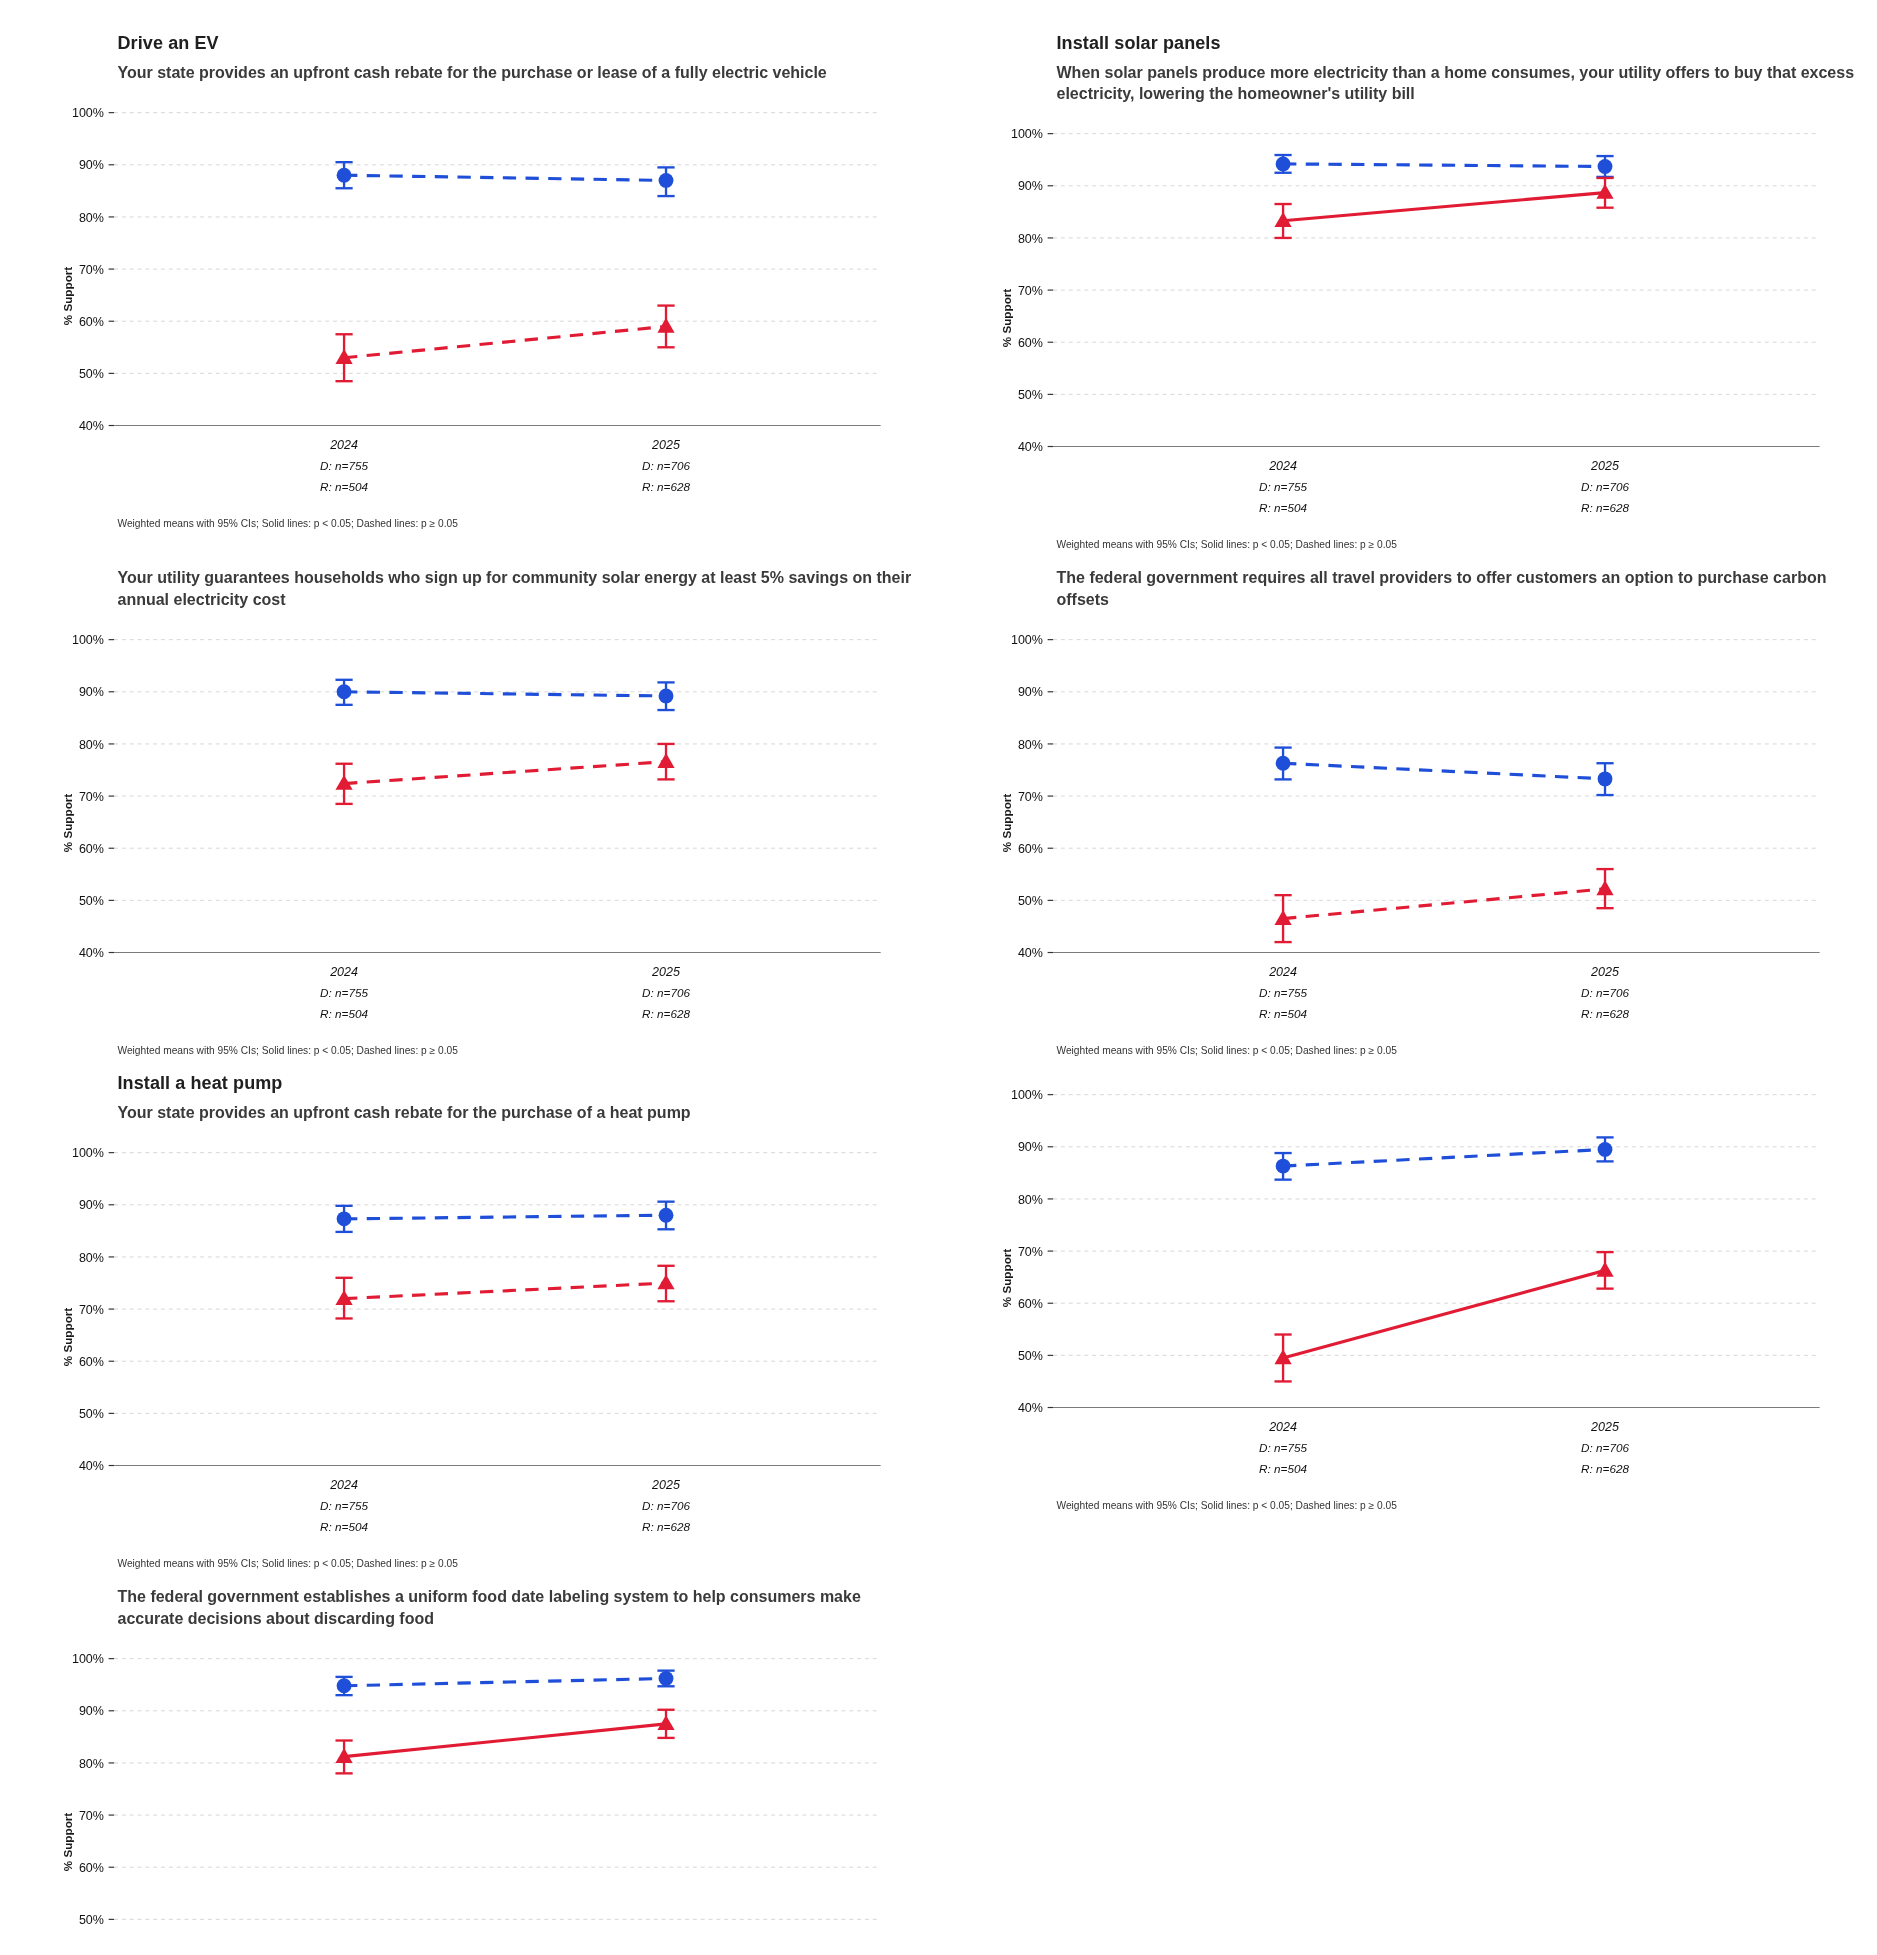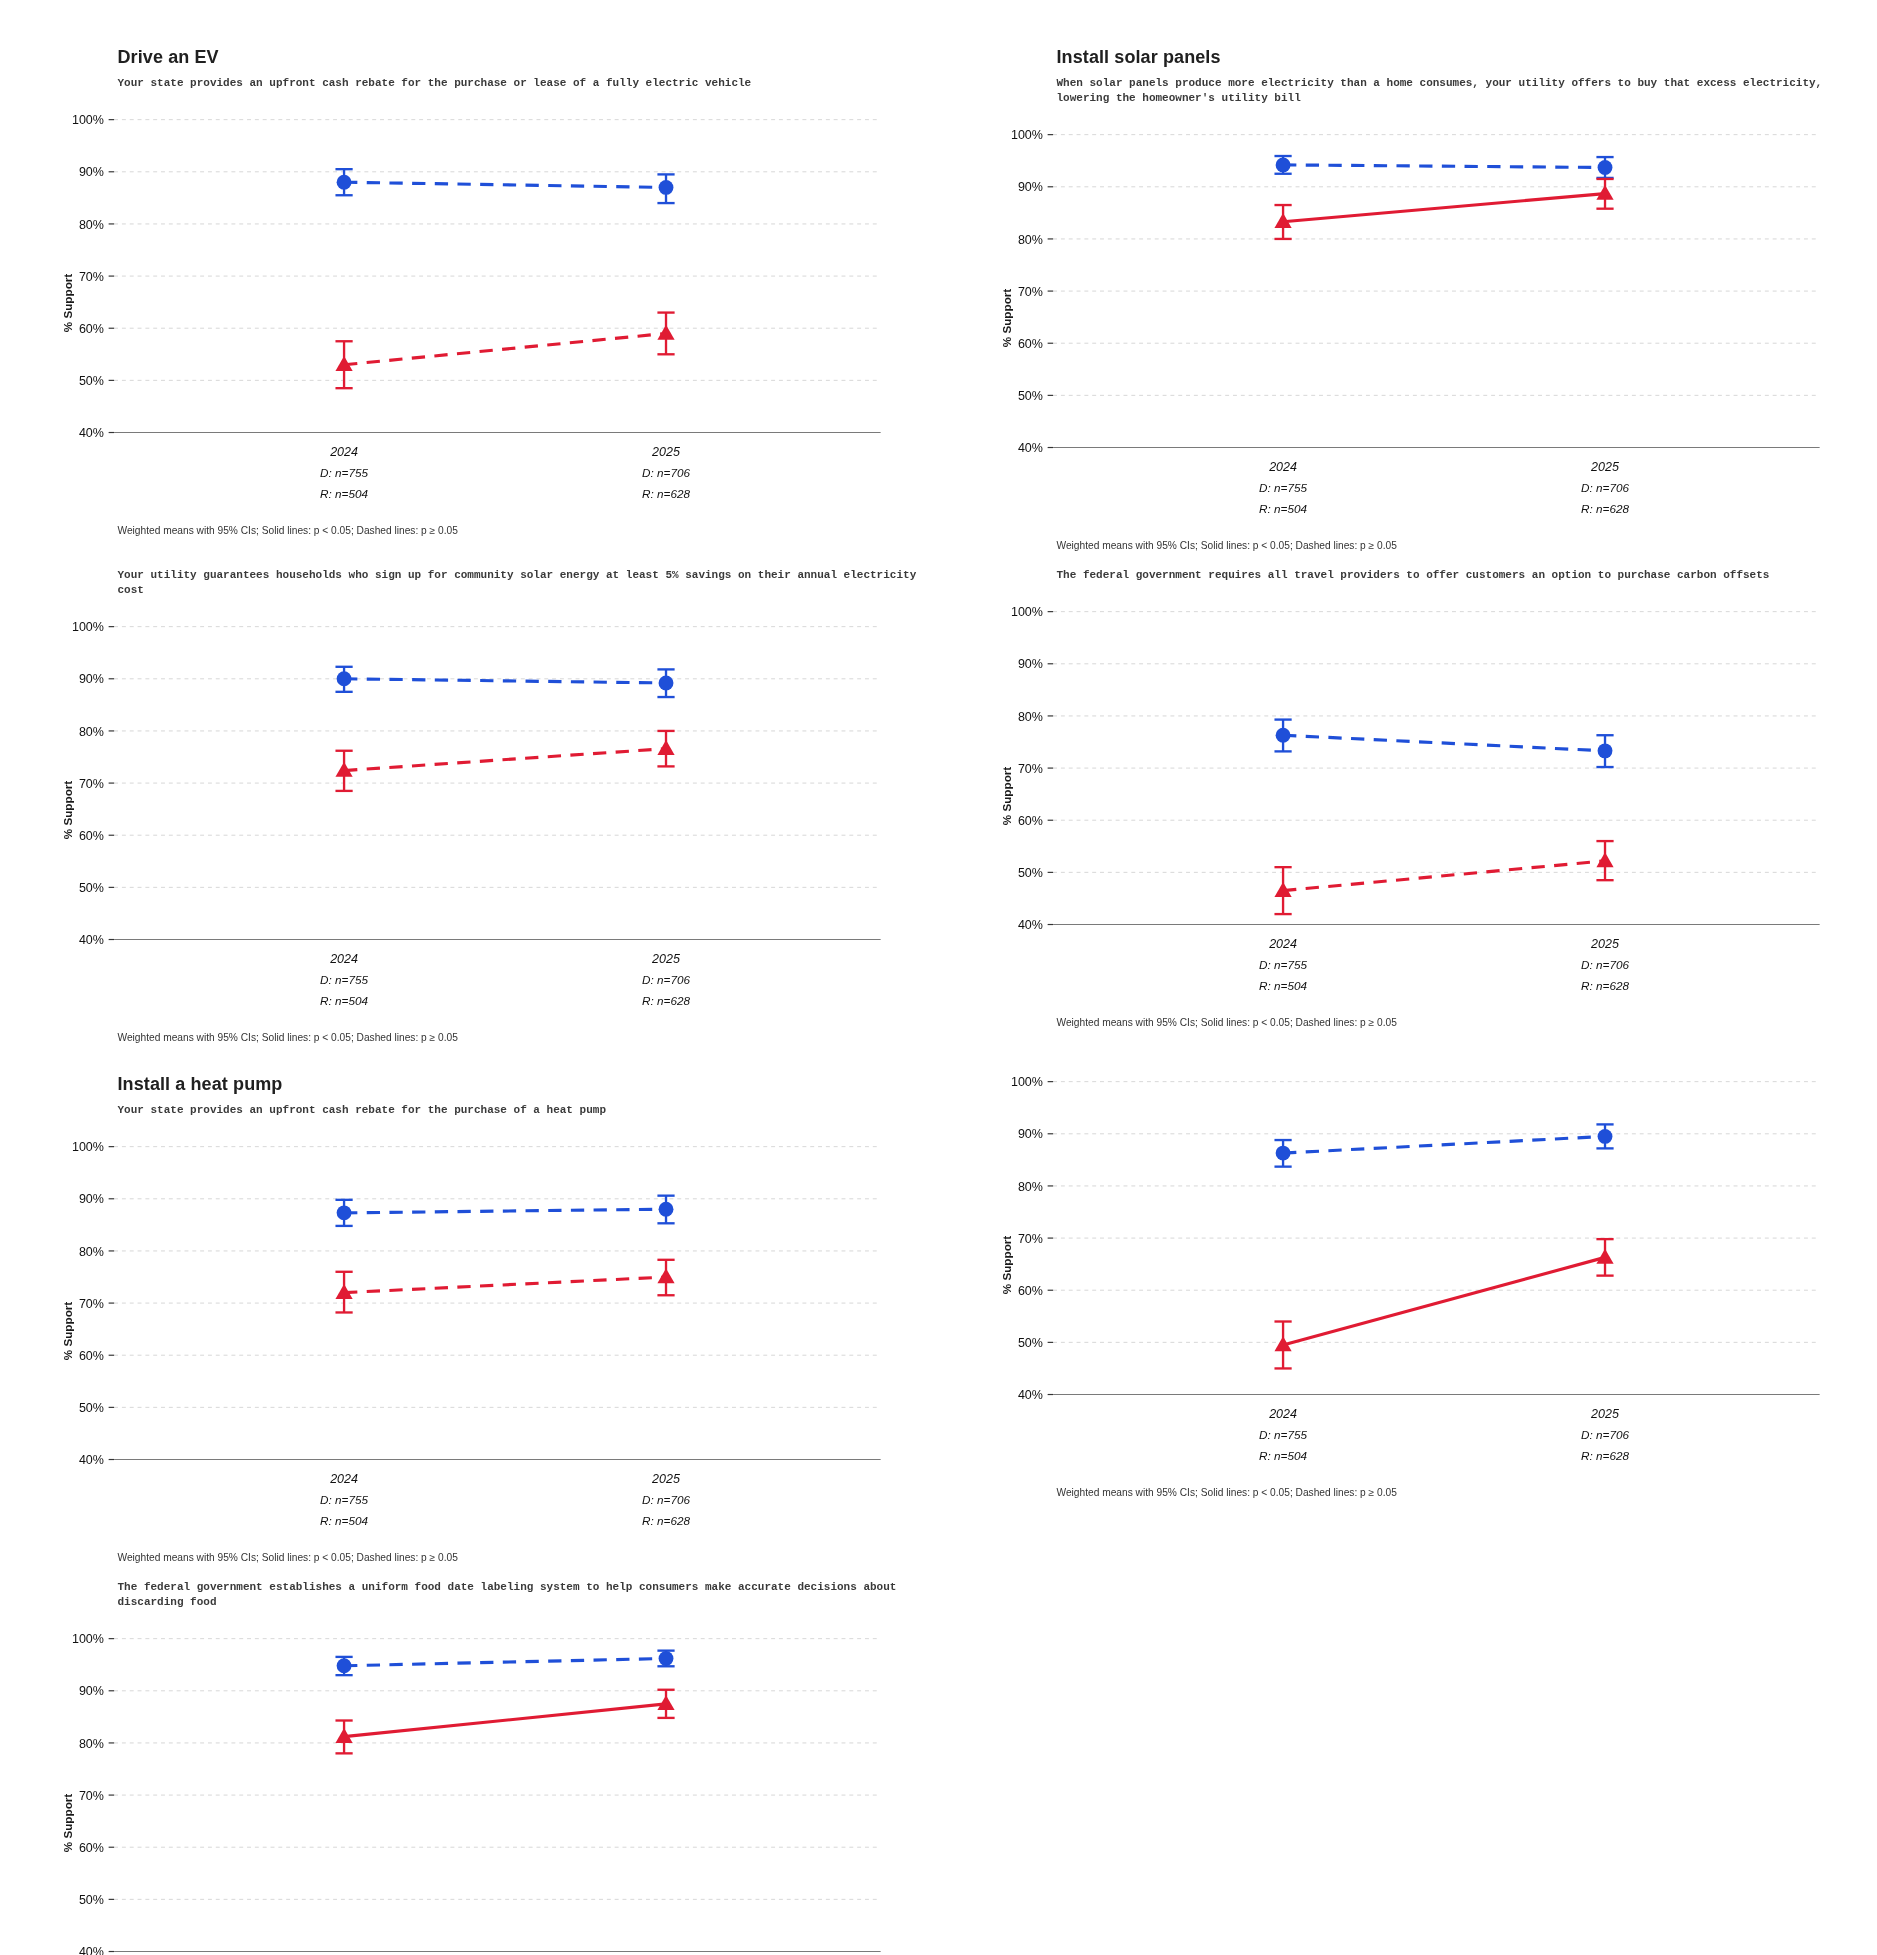--- a/index.html
+++ b/index.html
@@ -21,31 +21,30 @@
     padding-top: 15.6px;
   }
   .panel {
     position: relative;
     padding: 9.4px 23.5px 0 23.5px;
   }
   .panel-title {
     font-size: 18px;
     font-weight: bold;
     color: #202020;
-    margin: 22px 0 0 94px;
+    margin: 8px 0 0 94px;
     letter-spacing: 0.1px;
   }
   .panel-sub {
-    font-size: 11px;
+    font-size: 16px;
     color: #3a3a3a;
     margin: 7.8px 0 0 94px;
     width: 806px;
     line-height: 1.35;
     font-weight: bold;
-    font-family: Liberation Mono, monospace;
   }
   .plot-wrap {
     position: relative;
     margin-top: 13.3px;
     height: 399px;
   }
   .ylabel {
     position: absolute;
     left: 14px;
     top: 50%;

